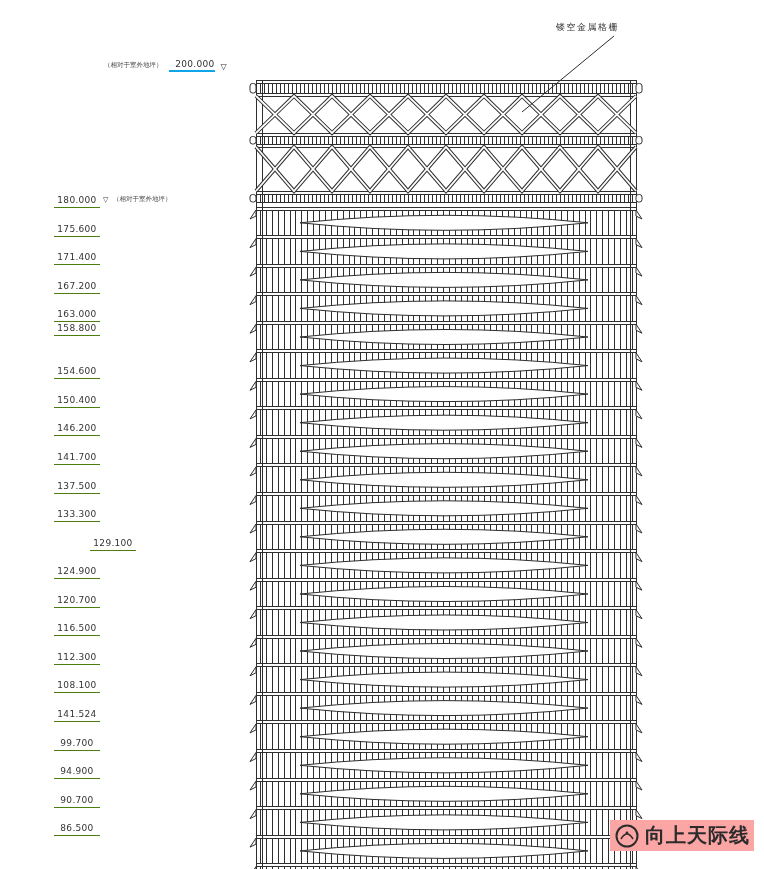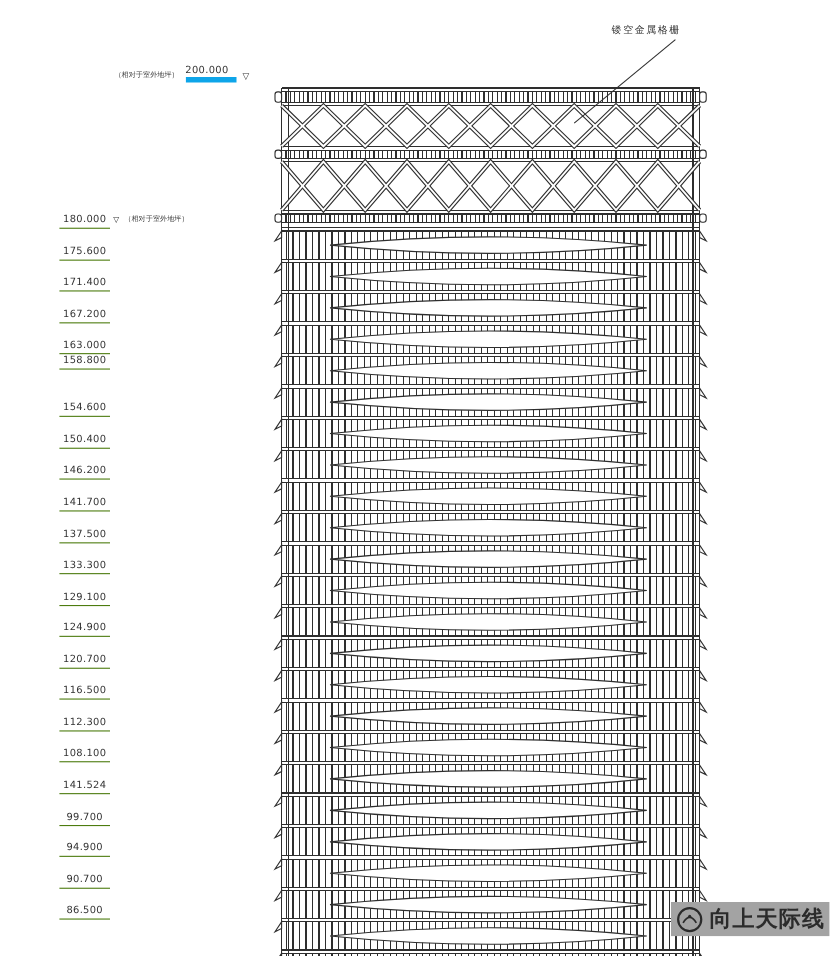--- a/index.html
+++ b/index.html
@@ -8,29 +8,29 @@
     font-family:"DejaVu Sans",sans-serif;color:#333;
   }
   #bldg{position:absolute;left:0;top:0;}
   #bldg line,#bldg path,#bldg rect{stroke:#2e2e2e;stroke-width:1;fill:none;}
   #bldg .crisp{shape-rendering:crispEdges;}
   #bldg .wf{fill:#ffffff;}
   #bldg .to{stroke:#2e2e2e;stroke-width:3.8;}
   #bldg .ti{stroke:#ffffff;stroke-width:1.8;}
   .top-marker{position:absolute;left:104px;top:58px;display:flex;align-items:flex-end;gap:6px;}
   .top-marker .note{font-size:6.5px;color:#444;white-space:nowrap;padding-bottom:2px;}
-  .top-marker .value{font-size:9px;letter-spacing:.3px;border-bottom:5px solid #0ea5e9;
-    width:46px;text-align:left;line-height:12px;}
+  .top-marker .value{font-size:9px;letter-spacing:.3px;border-bottom:2px solid #0ea5e9;
+    width:46px;text-align:right;line-height:12px;}
   .top-marker .tri{font-size:8px;line-height:10px;}
   .annotation{position:absolute;left:556px;top:21px;font-size:9px;letter-spacing:1.5px;color:#333;white-space:nowrap;}
   .elev{position:absolute;left:54px;width:46px;text-align:center;font-size:9px;line-height:12px;
     height:13px;border-bottom:1px solid #4d7c0f;letter-spacing:.3px;color:#333;}
   .elev-tri{position:absolute;font-size:7px;color:#333;}
   .elev-note{position:absolute;font-size:6.5px;color:#444;white-space:nowrap;}
-  .watermark{position:absolute;left:610px;top:820px;display:flex;align-items:center;gap:5px;background:#a3a3a3;padding:2px 4px;}
+  .watermark{position:absolute;left:610px;top:820px;display:flex;align-items:center;gap:5px;background:#fca5a5;padding:2px 4px;}
   .wm-text{font-size:20px;font-weight:bold;color:#2b2b2b;letter-spacing:1px;white-space:nowrap;}
   .wm-icon svg{display:block;}
 </style>
 </head>
 <body>
 
 <div class="canvas">
 
   <svg id="bldg" width="764" height="869" viewBox="0 0 764 869">
       <g class="crisp">
@@ -231,21 +231,21 @@
       <div class="elev" style="top: 251.1px;">171.400</div>
       <div class="elev" style="top: 279.6px;">167.200</div>
       <div class="elev" style="top: 308.2px;">163.000</div>
       <div class="elev" style="top: 322px;">158.800</div>
       <div class="elev" style="top: 365.3px;">154.600</div>
       <div class="elev" style="top: 393.9px;">150.400</div>
       <div class="elev" style="top: 422.4px;">146.200</div>
       <div class="elev" style="top: 450.9px;">141.700</div>
       <div class="elev" style="top: 479.5px;">137.500</div>
       <div class="elev" style="top: 508px;">133.300</div>
-      <div class="elev" style="top: 536.6px;">129.100</div>
+      <div class="elev" style="top: 536.6px; margin-left: 36px;">129.100</div>
       <div class="elev" style="top: 565.2px;">124.900</div>
       <div class="elev" style="top: 593.7px;">120.700</div>
       <div class="elev" style="top: 622.3px;">116.500</div>
       <div class="elev" style="top: 650.8px;">112.300</div>
       <div class="elev" style="top: 679.4px;">108.100</div>
       <div class="elev" style="top: 707.9px;">141.524</div>
       <div class="elev" style="top: 736.5px;">99.700</div>
       <div class="elev" style="top: 765px;">94.900</div>
       <div class="elev" style="top: 793.6px;">90.700</div>
       <div class="elev" style="top: 822.1px;">86.500</div>

